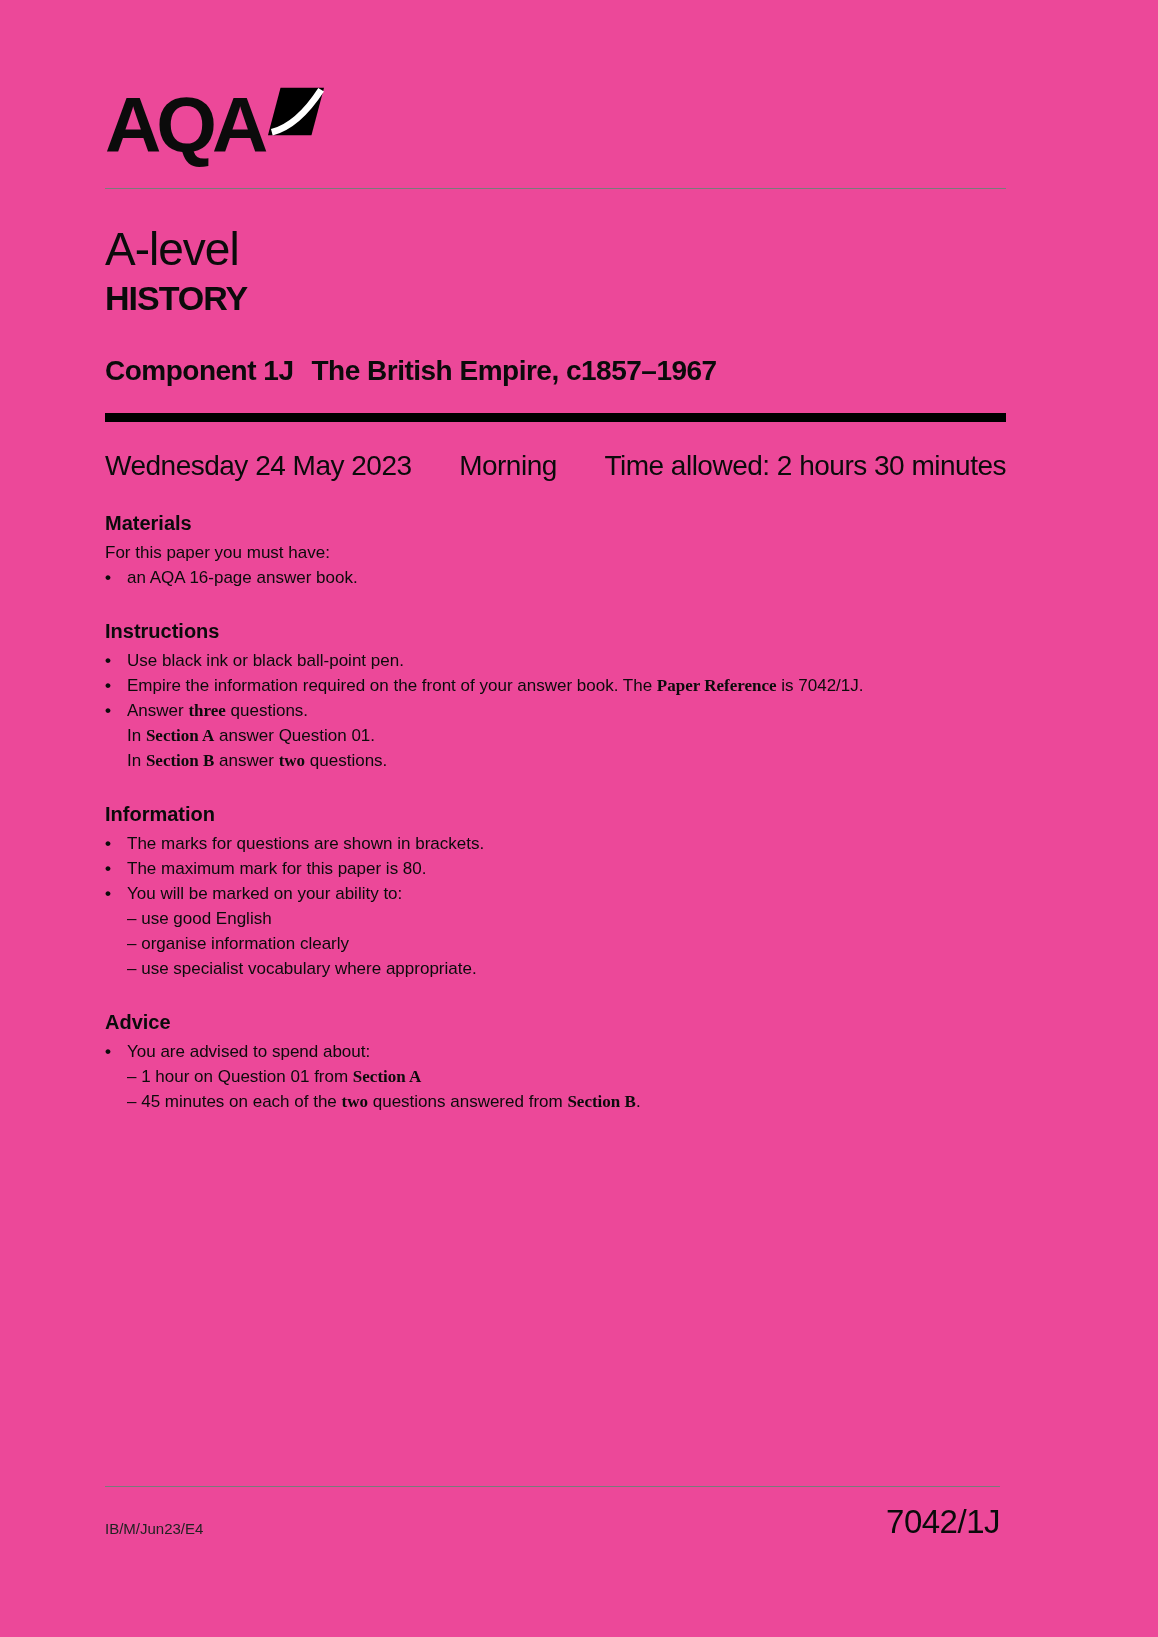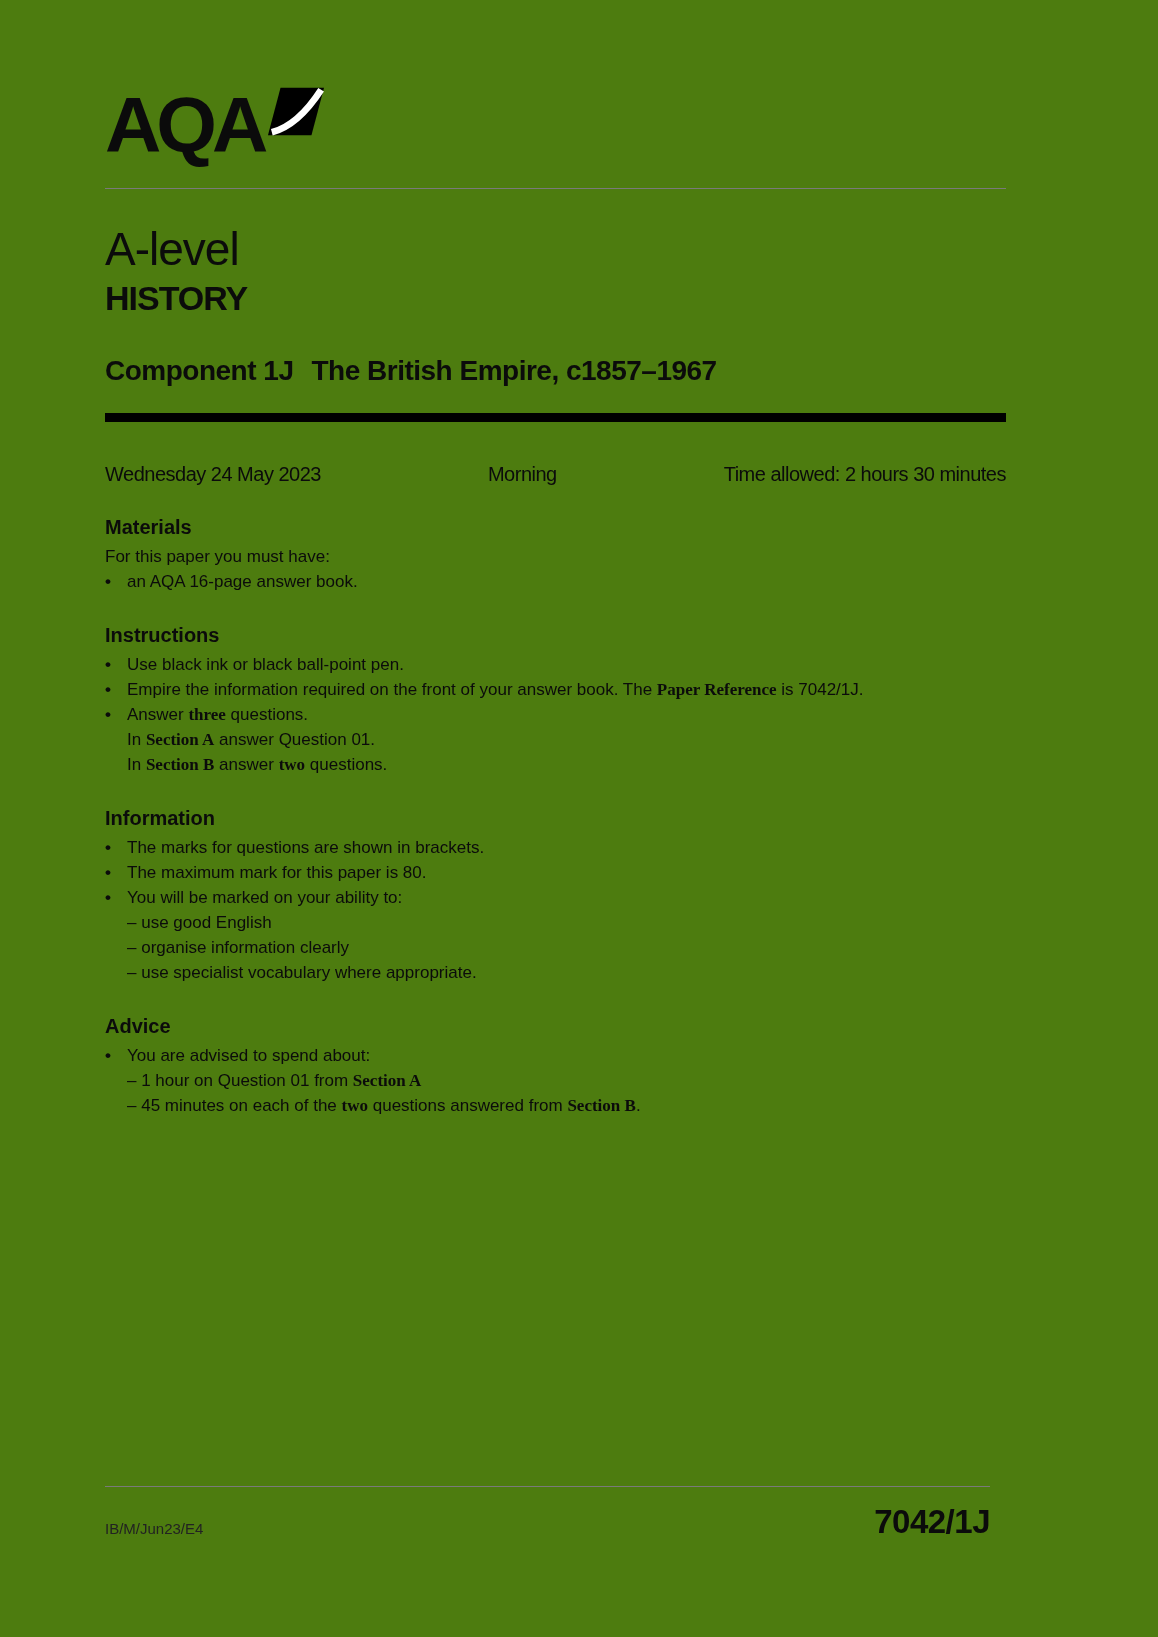--- a/index.html
+++ b/index.html
@@ -1,19 +1,19 @@
 <!DOCTYPE html>
 <html><head>
 <meta charset="utf-8">
 <style>
   html,body { margin:0; padding:0; background:#ffffff; }
   .page {
     position:relative;
     width:1158px; height:1637px;
-    background:#4d7c0f;
+    background:#ec4899;
     box-sizing:border-box;
     padding:88px 152px 0 105px;
     font-family:"Liberation Sans", sans-serif;
     color:#0b0b0b;
     overflow:hidden;
   }
   
   .logo { display:flex; align-items:flex-start; height:80px; }
   .logo-text { font-size:78px; font-weight:900; letter-spacing:-5px; line-height:0.95; }
   .leaf { margin-left:4px; transform:translateY(-2px); }
@@ -21,35 +21,35 @@
   .rule-thin { height:0; border-top:1px solid #7a7a7a; margin:0; }
   .header-rule { margin-top:20px; }
   .thick-bar { margin-top:26px; height:9px; background:#000; }
   
   .title-block { margin-top:36px; }
   .qual { font-size:46px; font-weight:400; line-height:1.05; letter-spacing:-1px; }
   .subject { font-size:34px; font-weight:700; line-height:1.05; margin-top:8px; letter-spacing:-1px; }
   .component { margin-top:38px; font-size:28px; font-weight:700; letter-spacing:-0.5px; }
   .comp-gap { display:inline-block; width:18px; }
   
-  .date-line { margin-top:41px; font-size:20px; display:flex; justify-content:space-between; letter-spacing:-0.5px; }
+  .date-line { margin-top:28px; font-size:28px; display:flex; justify-content:space-between; letter-spacing:-0.5px; }
   
   .section { margin-top:29px; }
   .section-heading { font-size:20px; font-weight:700; margin:0 0 4px 0; line-height:25px; }
   .line { font-size:17px; line-height:25px; }
   .bullet-row { display:flex; }
   .bullet { flex:none; width:22px; font-weight:700; }
   .bullet-text { flex:1; }
   .sub { padding-left:22px; }
   b { font-weight:700;font-family:Liberation Serif, serif; }
   
-  .footer { position:absolute; left:105px; right:168px; top:1486px; }
+  .footer { position:absolute; left:105px; right:158px; top:1486px; }
   .footer-row { display:flex; justify-content:space-between; align-items:flex-end; margin-top:18px; }
   .ref-code { font-size:15px; line-height:1; padding-bottom:2px; color:#222; }
-  .paper-code { font-size:33px; font-weight:700; line-height:1; letter-spacing:-0.5px; }
+  .paper-code { font-size:33px; font-weight:400; line-height:1; letter-spacing:-0.5px; }
 </style>
 </head>
 <body>
 
 <div class="page">
 
   <div class="logo">
     <span class="logo-text">AQA</span>
     <span class="leaf">
       <svg width="58" height="52" viewBox="0 0 60 52">

